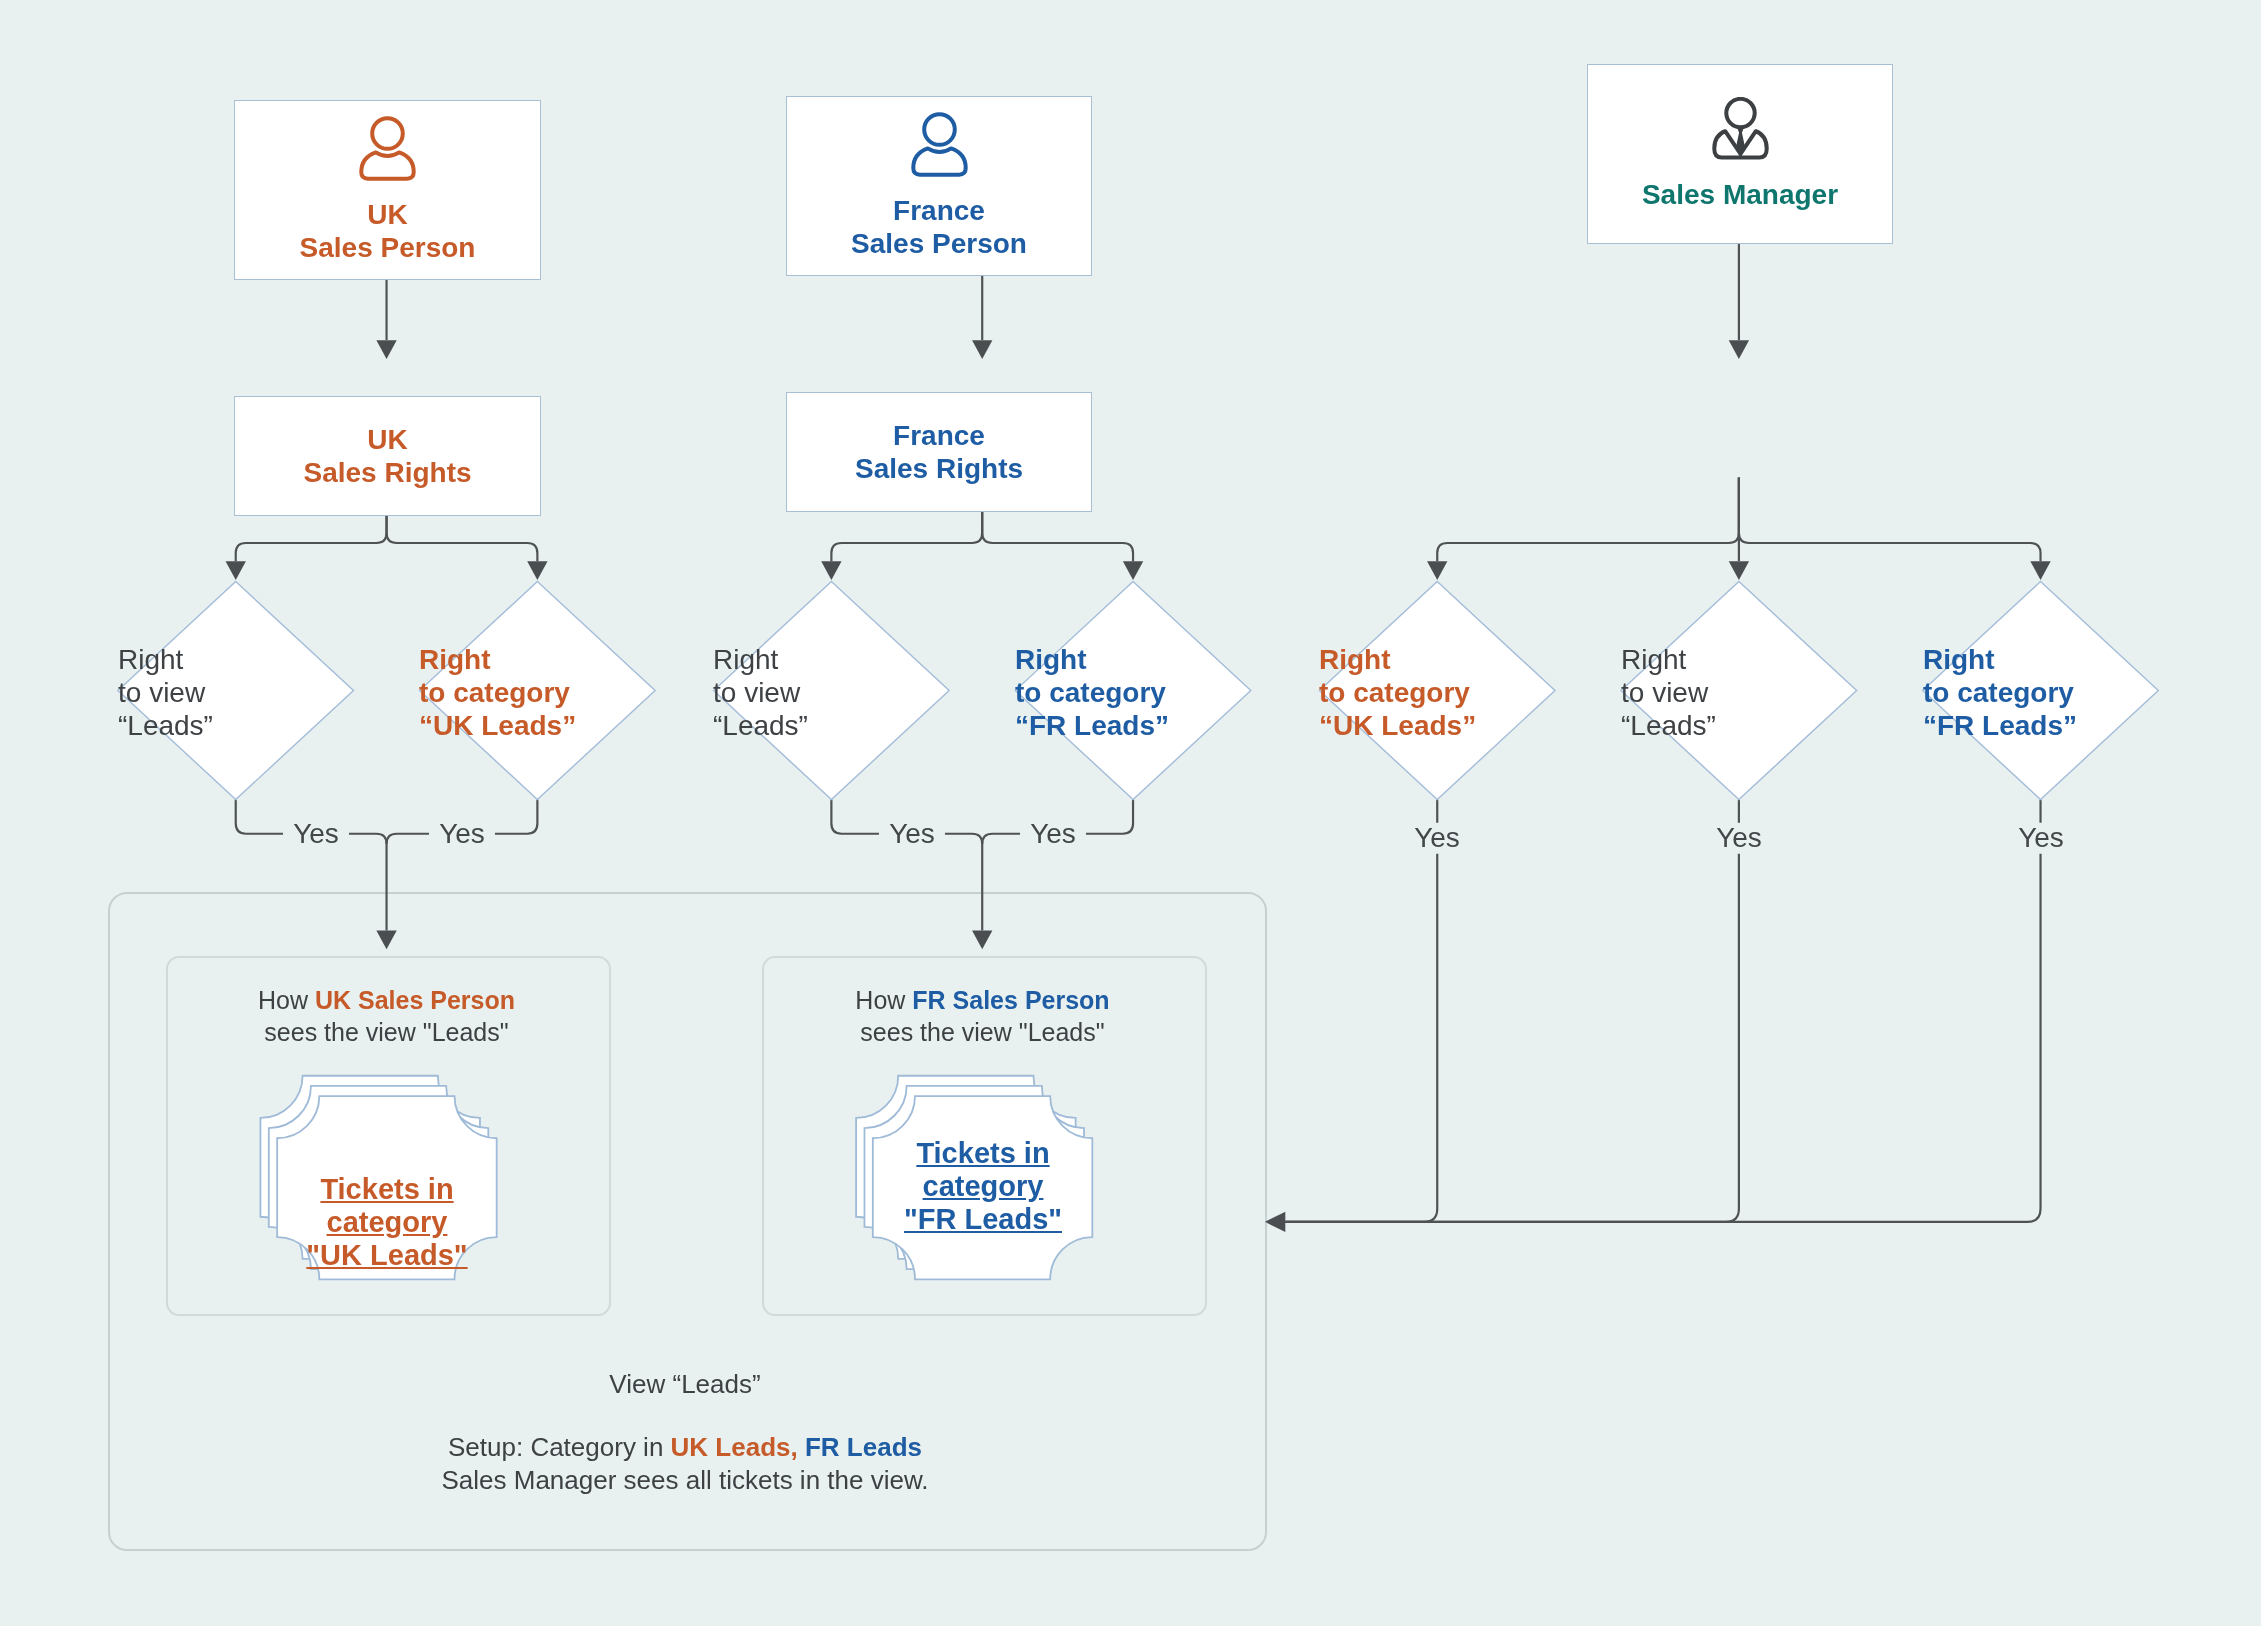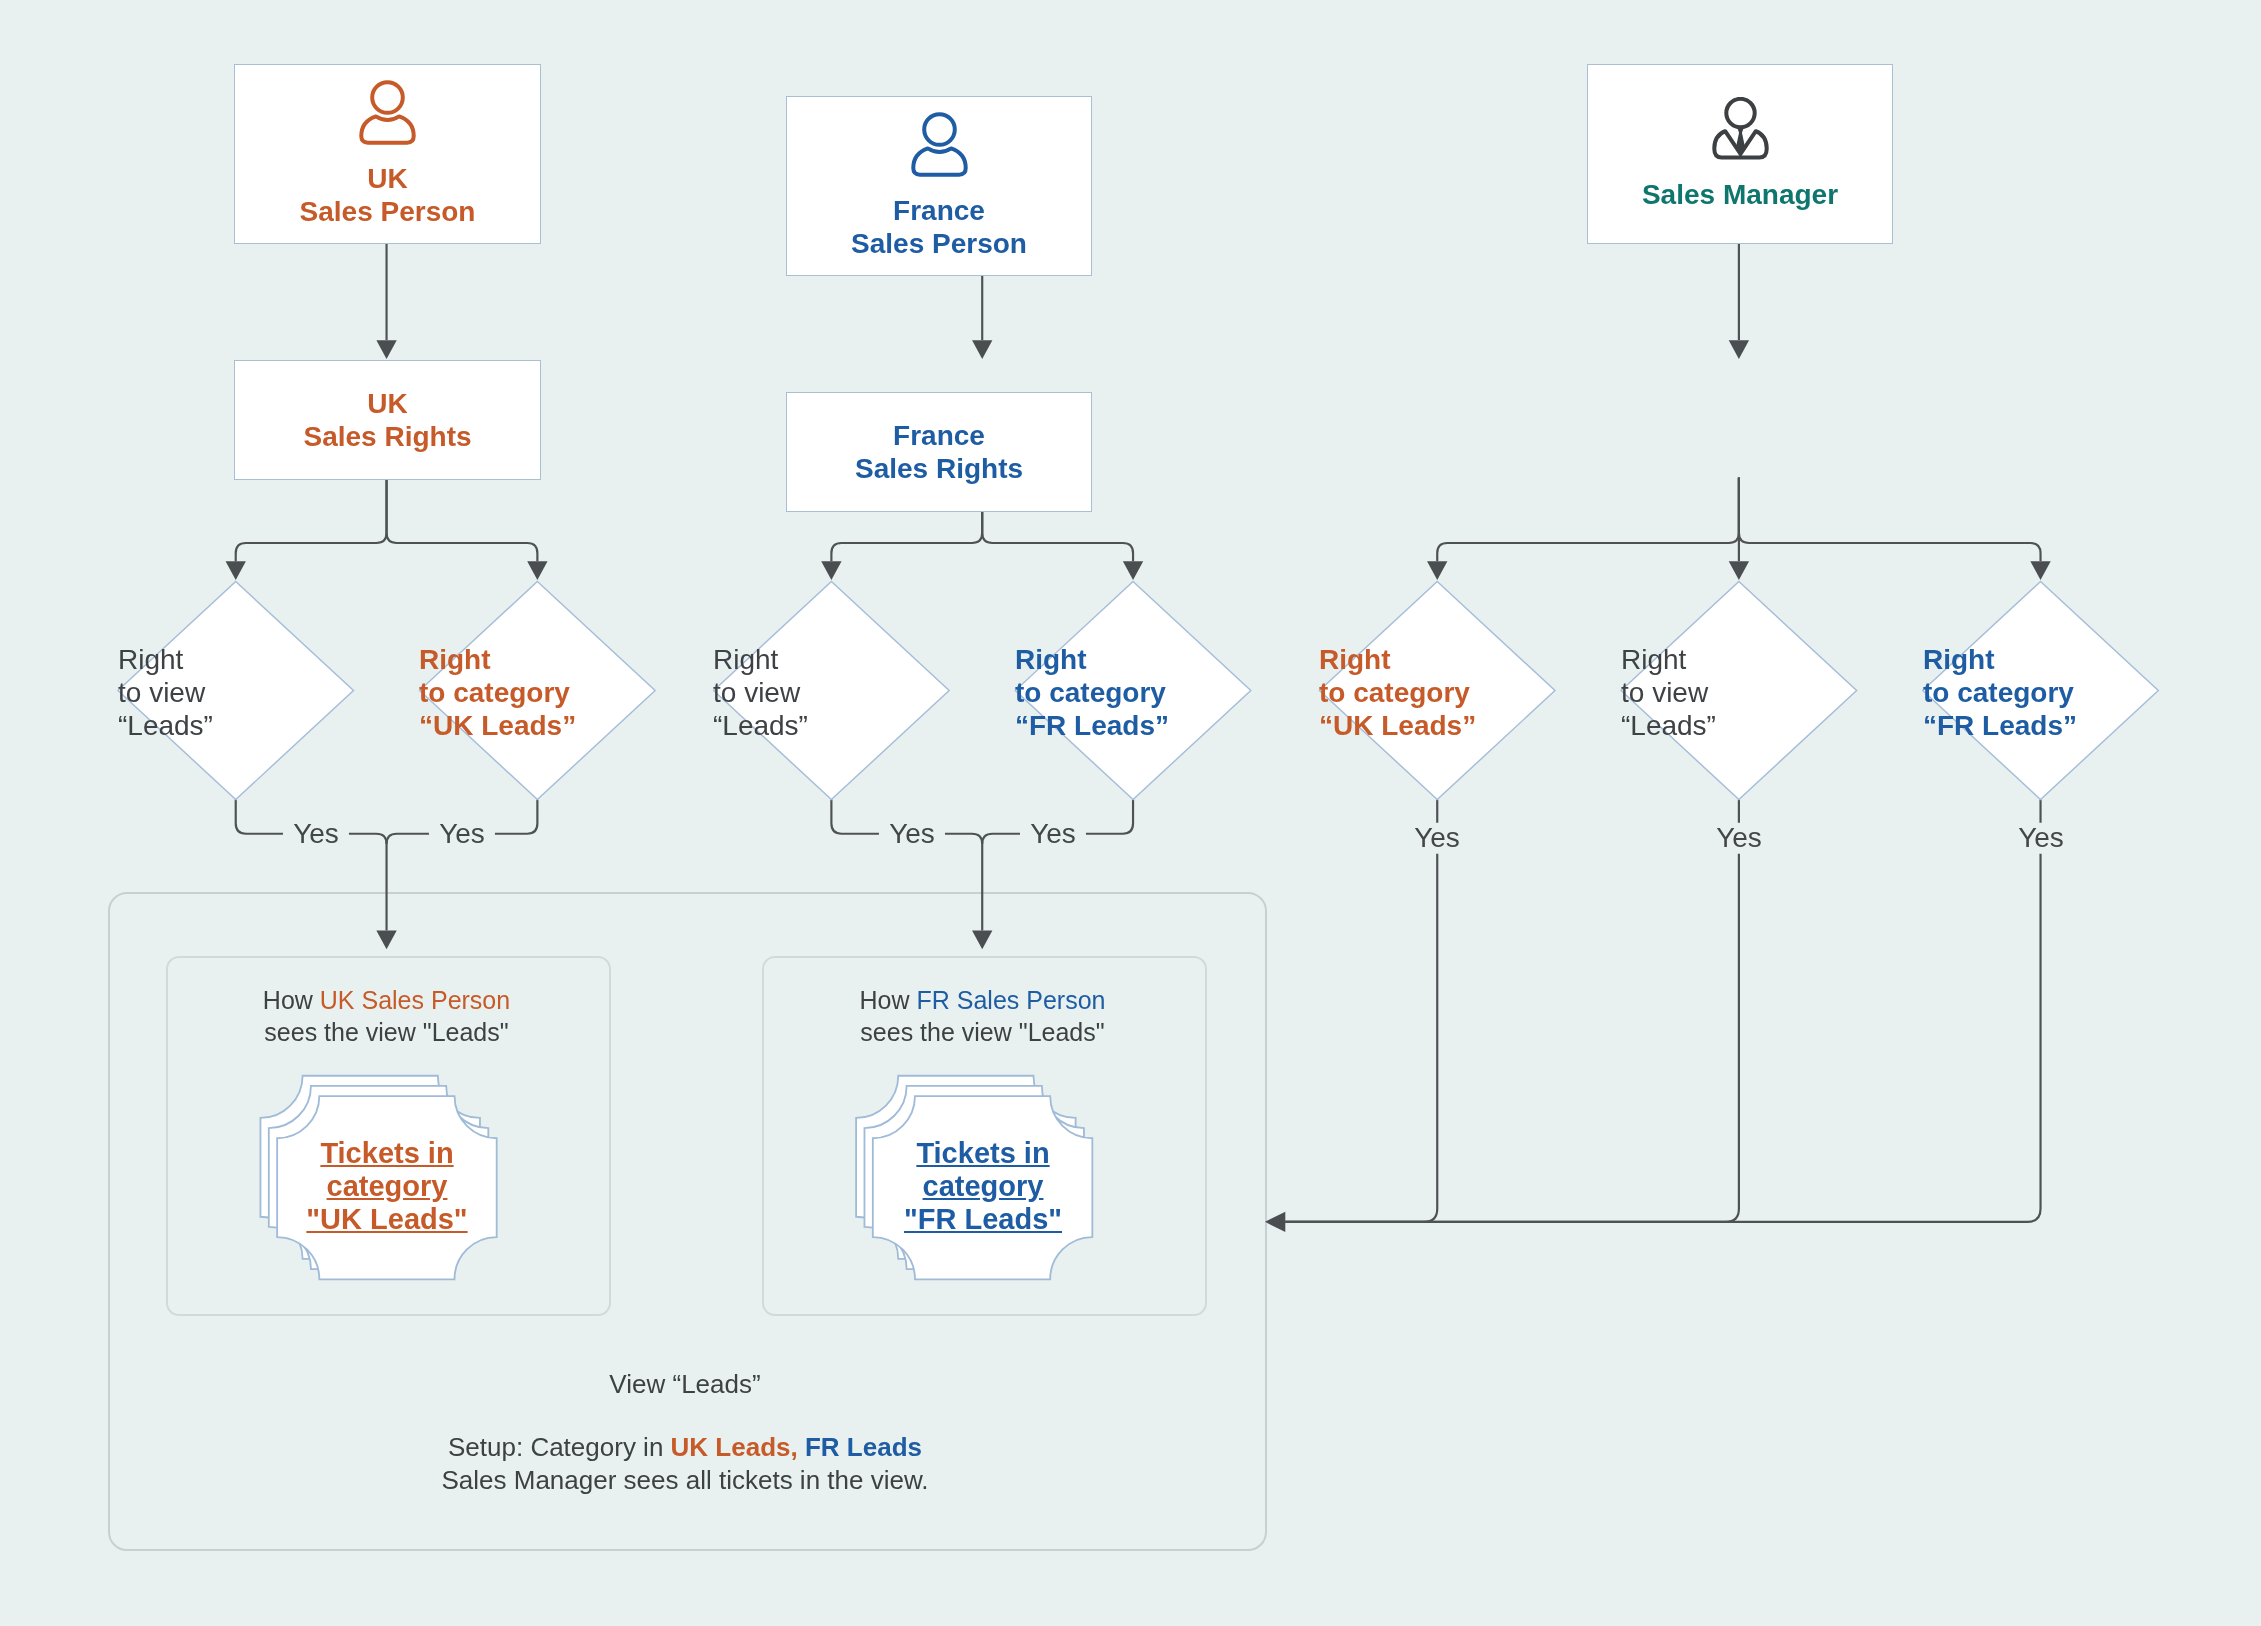--- a/index.html
+++ b/index.html
@@ -11,34 +11,34 @@
   .card{position:absolute;top:956px;width:441px;height:356px;border:2.2px solid #d3d9d9;
         border-radius:13px;z-index:1;}
   #card-uk{left:166px;} #card-fr{left:762px;}
   
   .node-box{position:absolute;background:#ffffff;border:1.5px solid #a9bfd4;z-index:3;
             display:flex;flex-direction:column;align-items:center;justify-content:center;
             text-align:center;font-weight:700;font-size:28px;line-height:33px;}
   .actor-box{top:64px;height:178px;}
   .rights-box{top:360px;height:118px;}
   .b-uk{left:234px;width:305px;} .b-fr{left:786px;width:304px;margin-top:32px;} .b-mgr{left:1587px;width:304px;}
-  .c-uk{color:#c65a28;} .c-fr{color:#1e5ca3;} .c-dark{color:#0f766e;}
+  .c-uk{color:#c65a28;margin-top:36px;} .c-fr{color:#1e5ca3;} .c-dark{color:#0f766e;}
   .actor-box .icon{margin-bottom:7.3px;}
   
   .dlabel{position:absolute;top:643px;width:236px;font-size:28px;
           line-height:33px;transform:translateX(-50%);z-index:3;}
   .d-plain{color:#3f4245;font-weight:400;}
   .d-uk{color:#c65a28;font-weight:700;} .d-fr{color:#1e5ca3;font-weight:700;}
   
   .yes{position:absolute;transform:translate(-50%,-50%);font-size:28px;line-height:30.5px;
        color:#43474a;background:#e9f1f0;padding:0 10.2px;z-index:3;}
   
   .card-title{position:absolute;top:984px;width:441px;text-align:center;font-size:25px;
               line-height:32px;color:#3e4144;z-index:3;}
-  .card-title .acc{font-weight:400;text-align:right;}
+  .card-title .acc{font-weight:700;text-align:right;}
   
   .ticket-label{position:absolute;top:1137px;width:240px;transform:translateX(-50%);
                 text-align:center;font-size:29px;font-weight:700;line-height:33px;z-index:3;text-decoration:underline;}
   
   .fline{position:absolute;transform:translate(-50%,-50%);white-space:nowrap;font-size:26px;
          color:#3e4144;z-index:3;}
   .fline .acc{font-weight:700;}
 </style>
 </head>
 <body>

